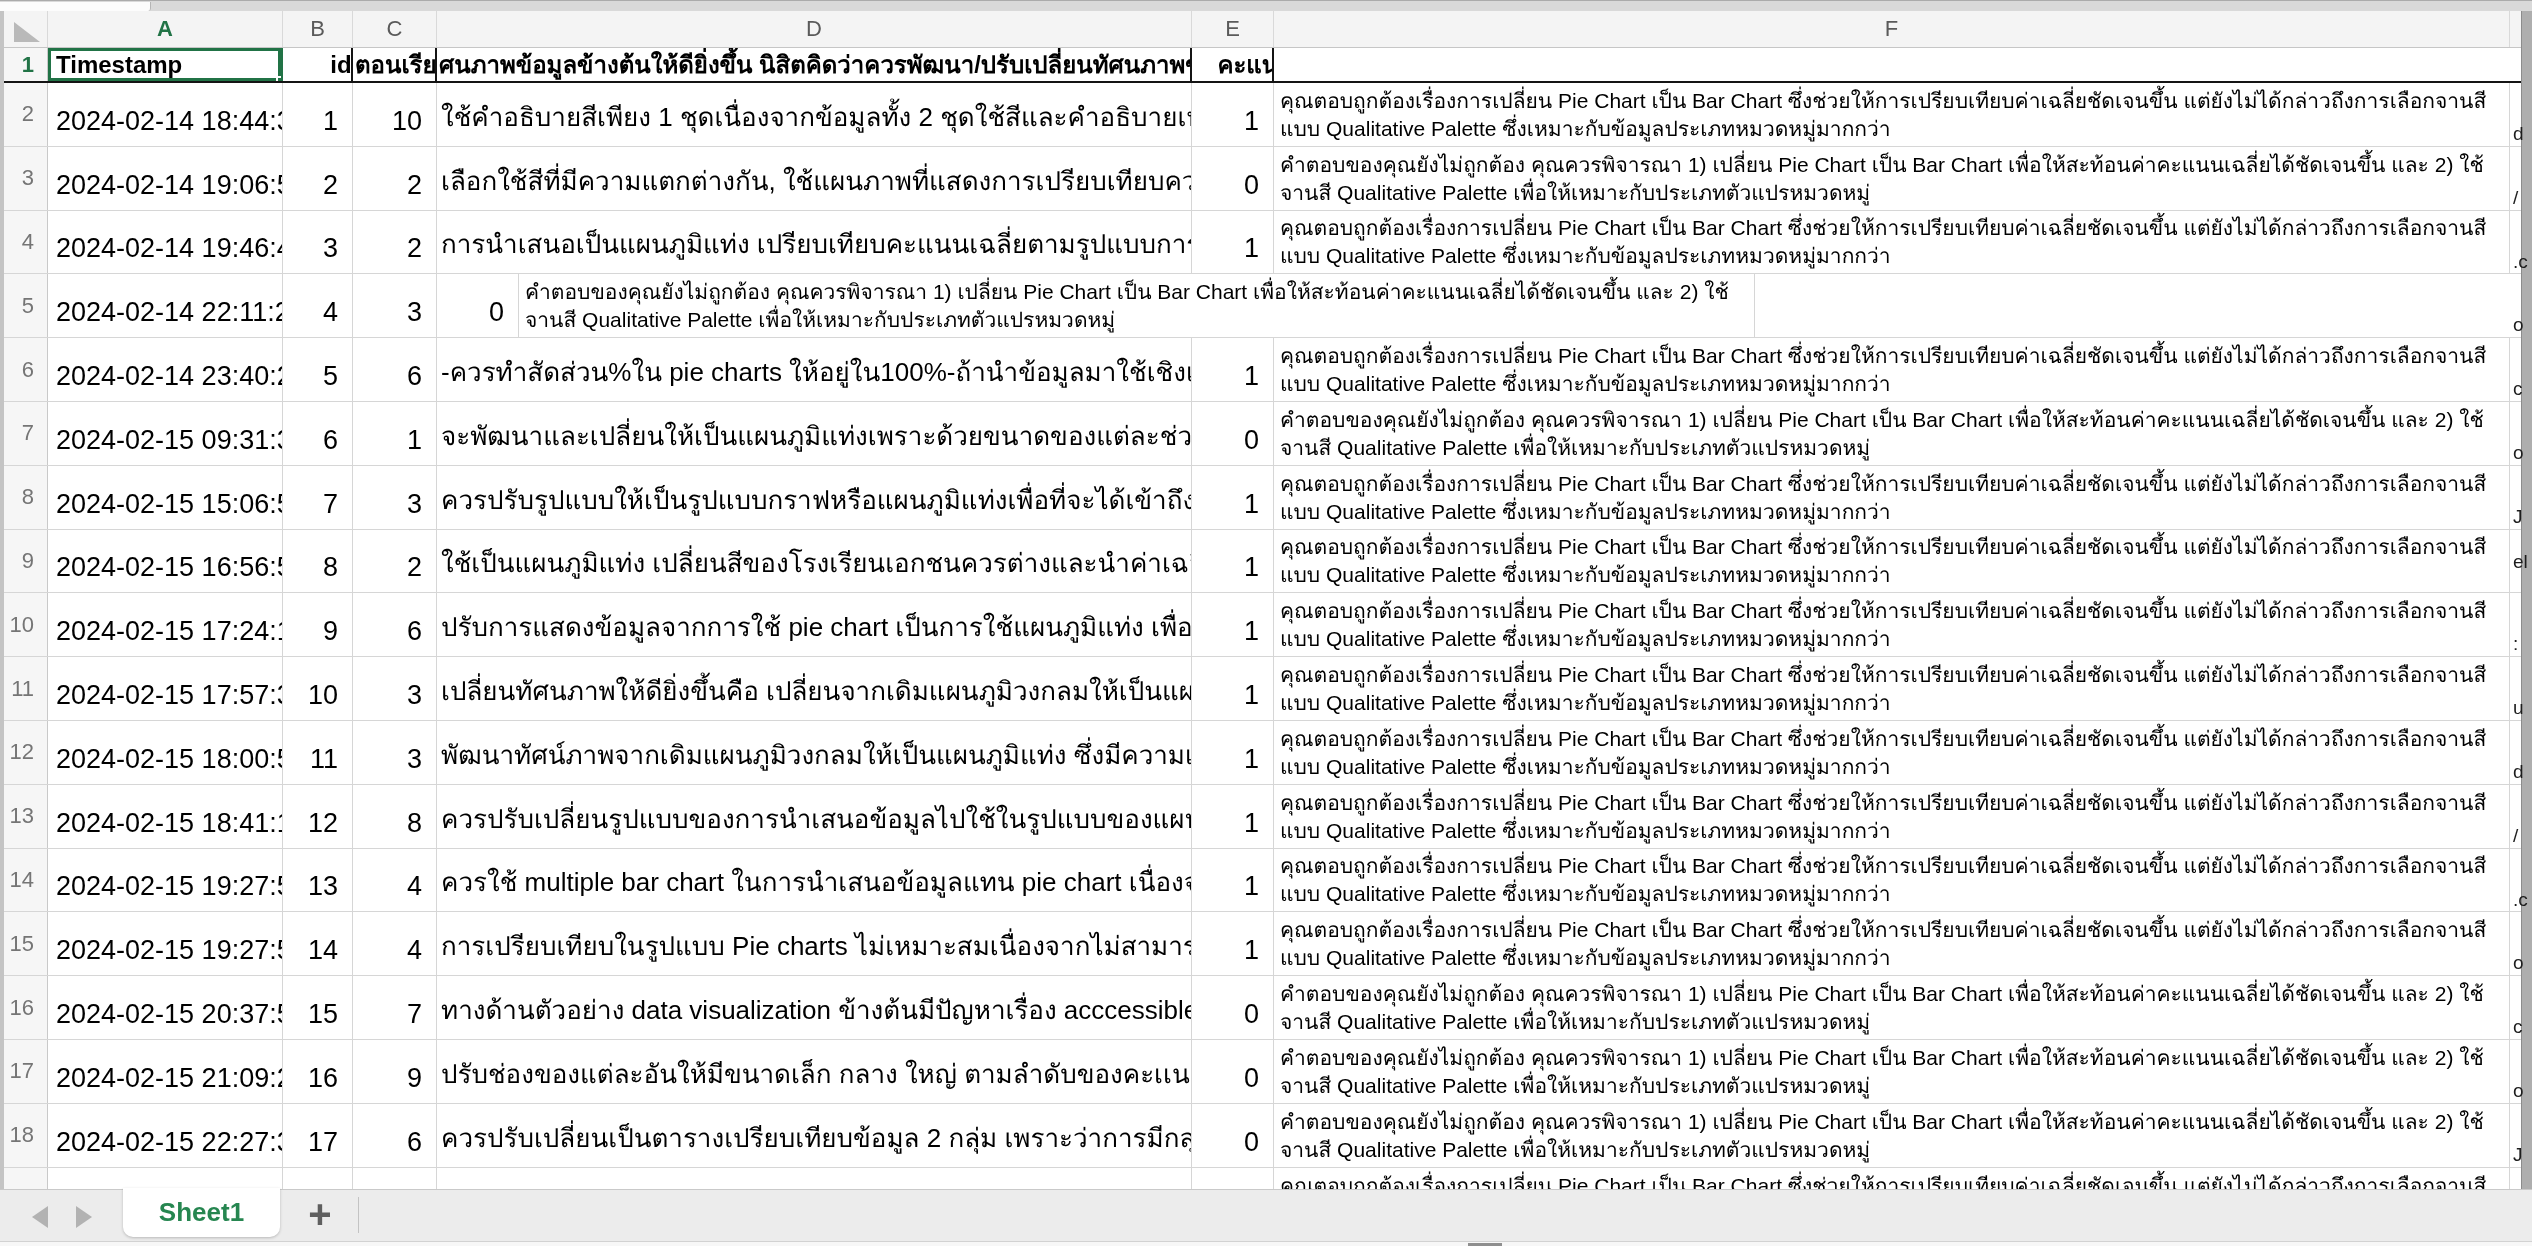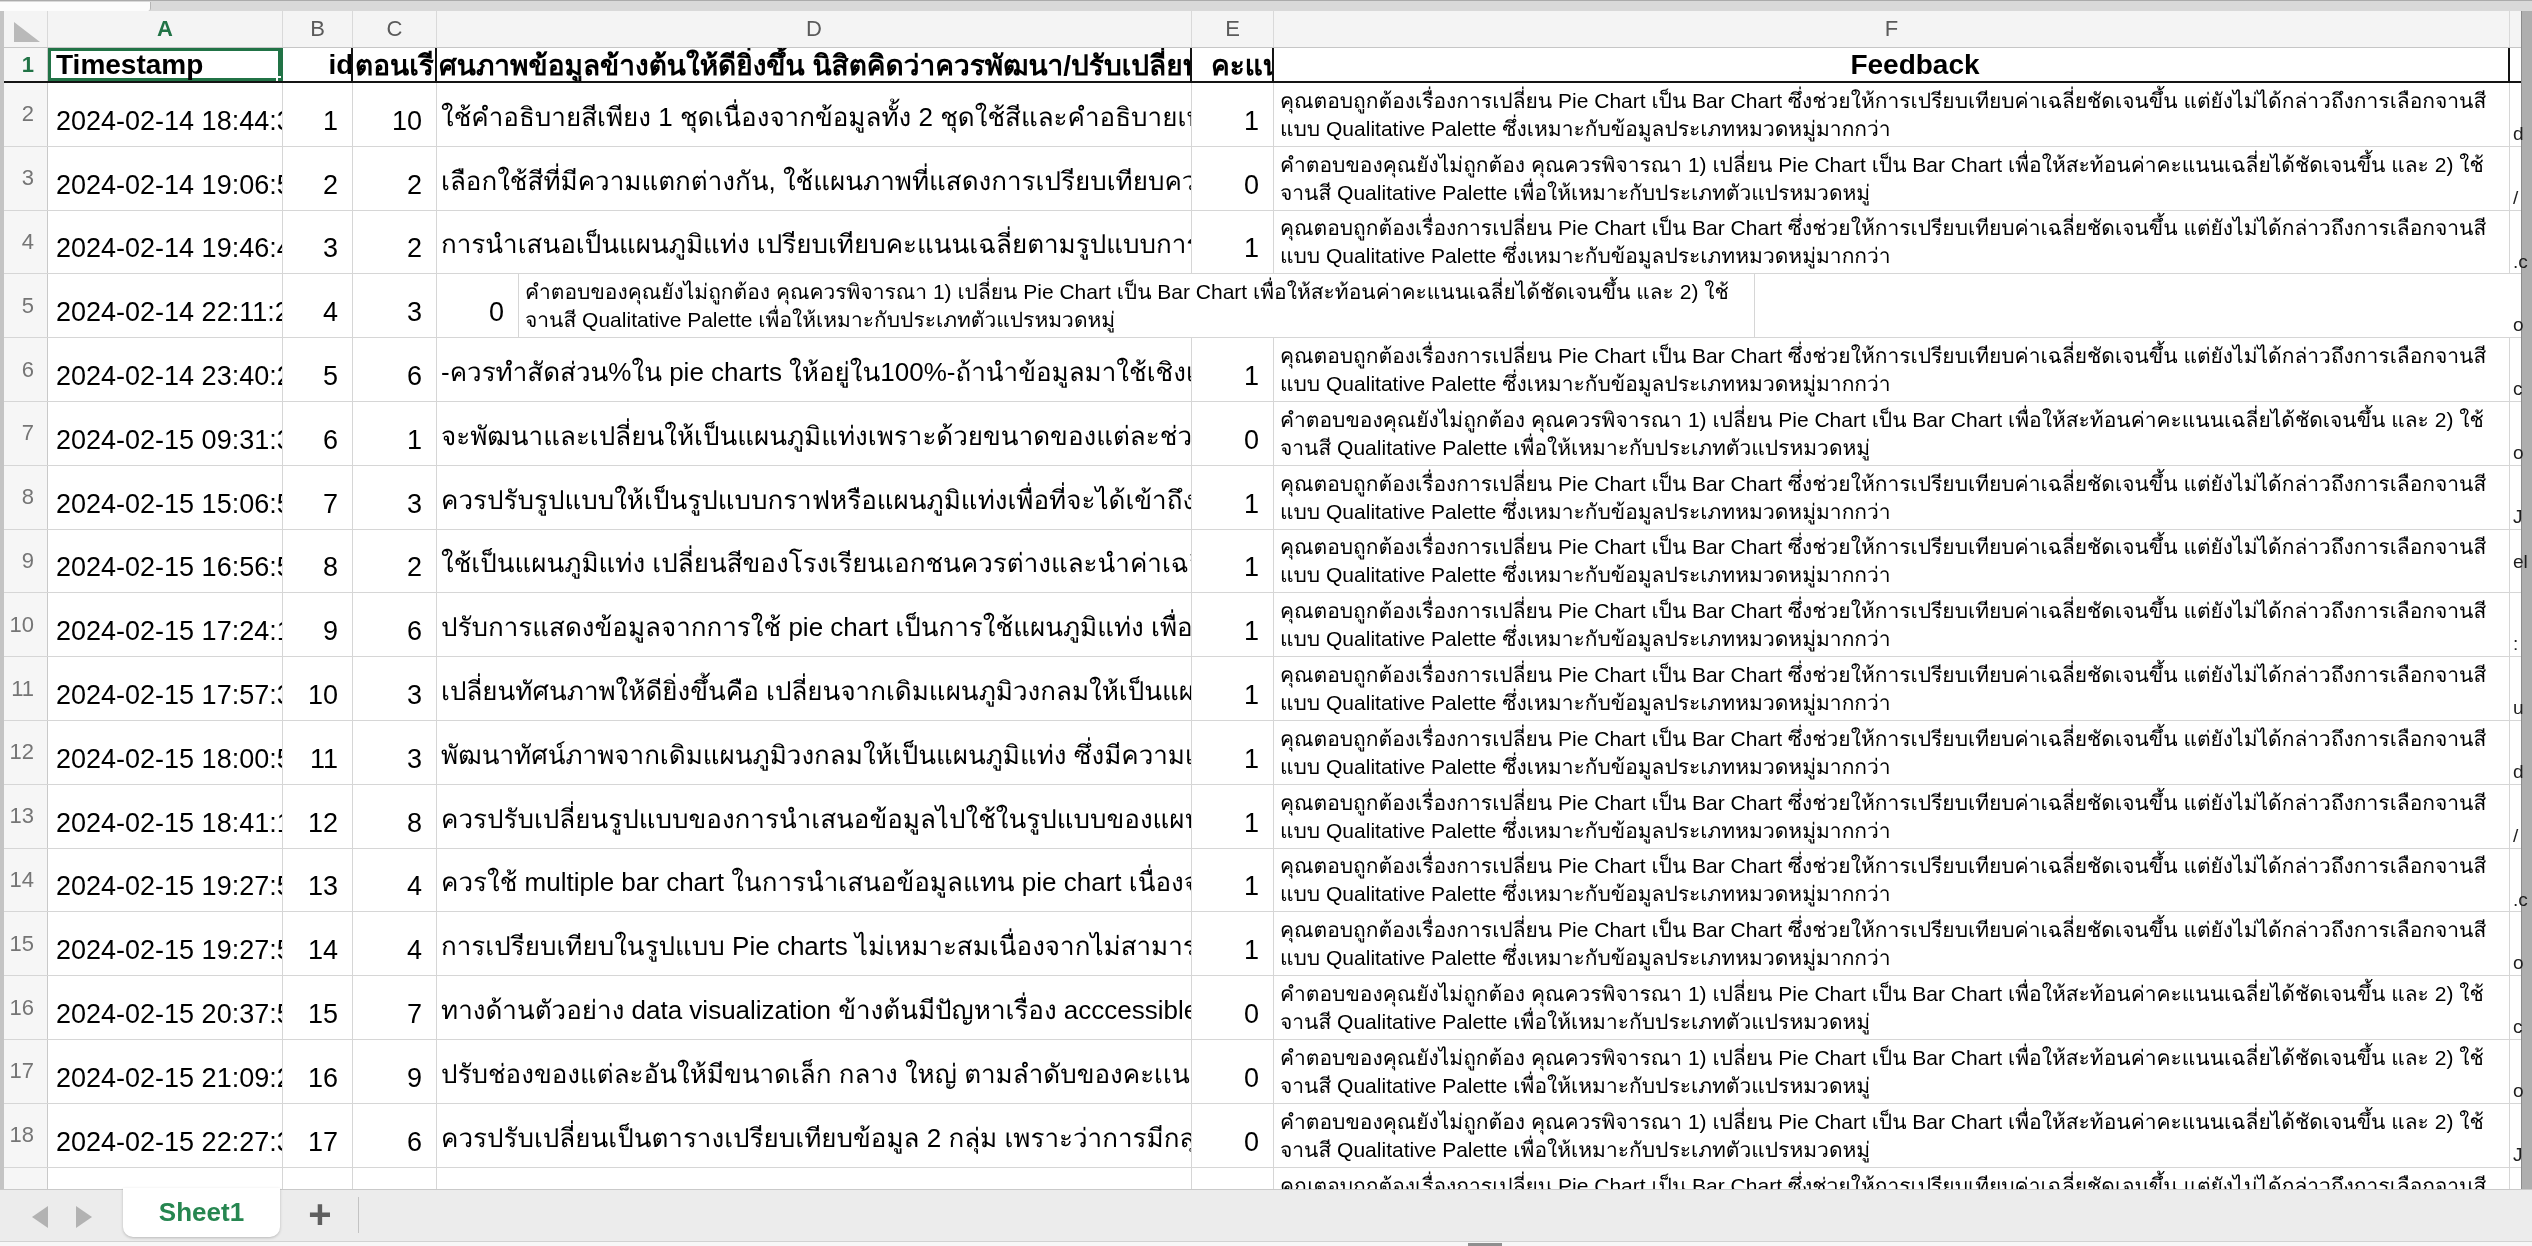--- a/index.html
+++ b/index.html
@@ -31,21 +31,21 @@
   
   #sheet{position:absolute;top:47px;left:0;width:2532px;}
   .row{display:flex;border-bottom:1px solid #d6d6d6;box-sizing:border-box;background:#fff;}
   .row .cell{border-right:1px solid #d6d6d6;box-sizing:border-box;overflow:hidden;white-space:nowrap;
        display:flex;align-items:flex-end;color:#000;}
   .rownum{background:#f6f6f6;border-right:1px solid #c9c9c9;box-sizing:border-box;
        display:flex;align-items:center;justify-content:flex-end;padding-right:13px;
        font-size:22px;color:#757575;}
   
   .row.hdr{height:35px;border-bottom:2px solid #141414;}
-  .row.hdr .cell{font-weight:bold;font-size:28px;align-items:center;border-right:2px solid #141414;}
+  .row.hdr .cell{font-weight:bold;font-size:24px;align-items:center;border-right:2px solid #141414;}
   .row.hdr .rownum{color:#217346;font-weight:bold;align-items:center;}
   .row.hdr .cell.center{justify-content:center;padding-left:48px;}
   .row.hdr .cell.clip{padding-left:2px;}
   .a1{position:relative;box-shadow:inset 0 0 0 3px #217346;border-right:2px solid #217346 !important;
       padding-left:8px;}
   .a1 .handle{position:absolute;right:-7px;bottom:-7px;width:12px;height:12px;background:#217346;
       border:2px solid #fff;box-sizing:border-box;z-index:5;}
   
   .row.data{height:63.8px;}
   .row.data .cell.num{justify-content:flex-end;padding-right:14px;padding-bottom:9px;font-size:27px;}
@@ -102,21 +102,20 @@
 
   <div id="sheet">
 
     <div class="row hdr">
       <div class="rownum c-rowhdr">1</div>
       <div class="cell c-a a1">Timestamp<div class="handle"></div></div>
       <div class="cell c-b center">id</div>
       <div class="cell c-c clip">ตอนเรียน</div>
       <div class="cell c-d clip">ศนภาพข้อมูลข้างต้นให้ดียิ่งขึ้น นิสิตคิดว่าควรพัฒนา/ปรับเปลี่ยนทัศนภาพข้อมูลใ</div>
       <div class="cell c-e center">คะแนน</div>
-      <div class="cell c-f center">Feedback</div>
       <div class="cell c-sliver"></div>
     </div>
 
     <div id="rows">
         <div class="row data">
     <div class="rownum c-rowhdr">2</div>
     <div class="cell c-a ts">2024-02-14 18:44:32</div>
     <div class="cell c-b num">1</div>
     <div class="cell c-c num">10</div>
     <div class="cell c-d dtxt">ใช้คำอธิบายสีเพียง 1 ชุดเนื่องจากข้อมูลทั้ง 2 ชุดใช้สีและคำอธิบายเหมือนกัน แล</div>

